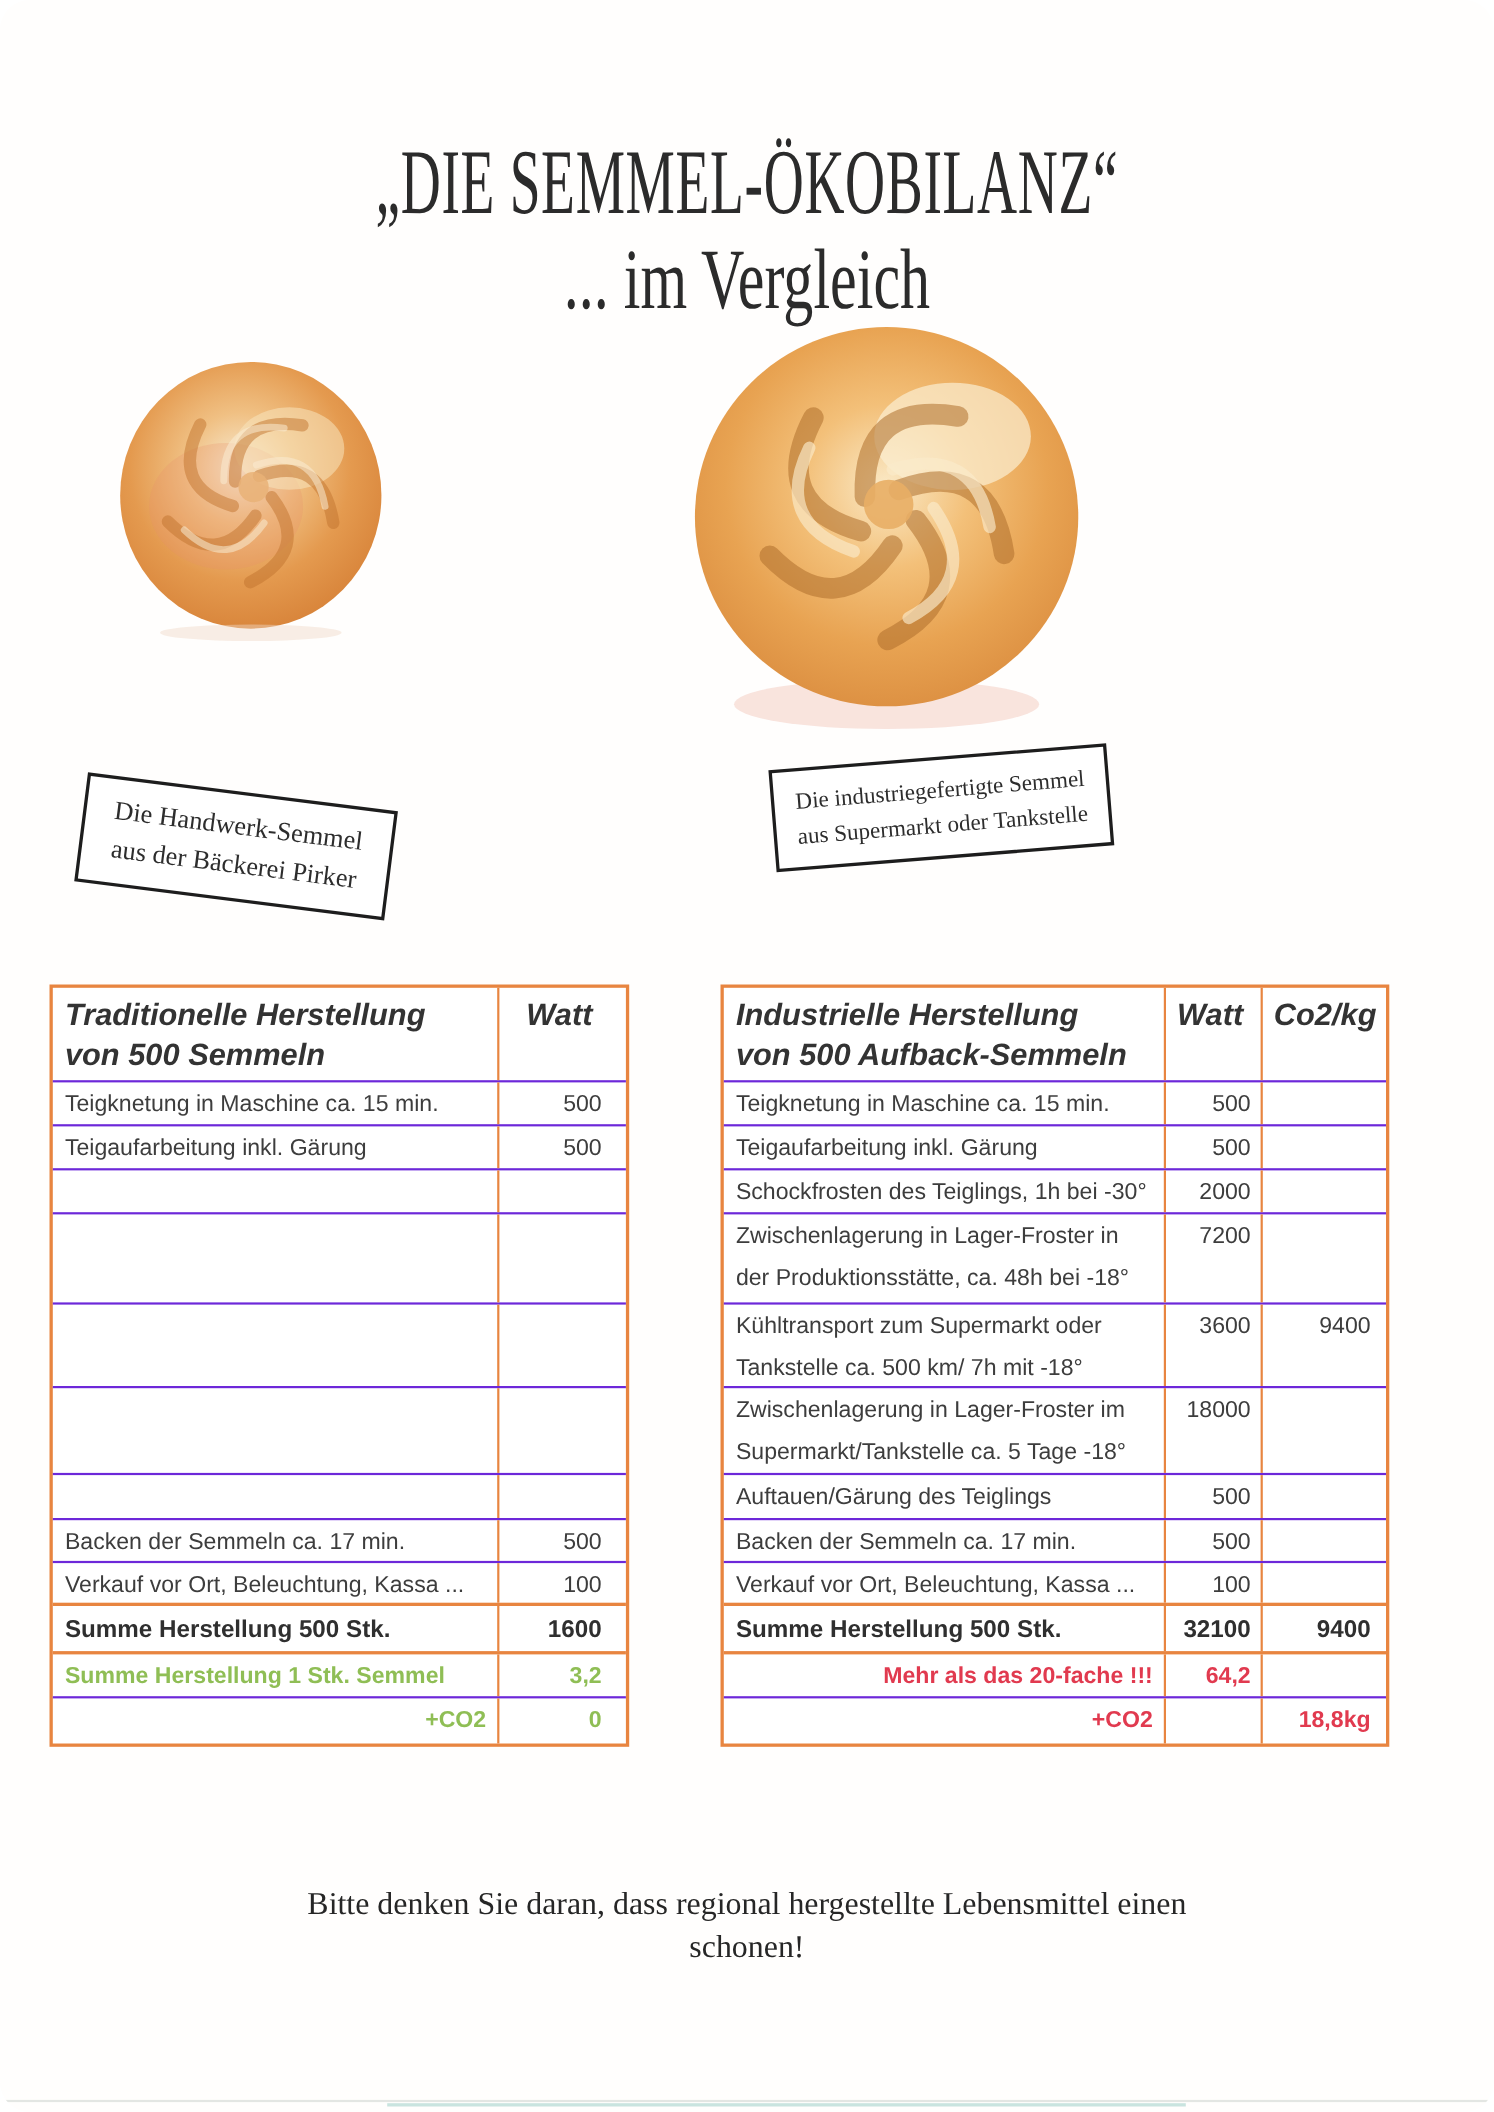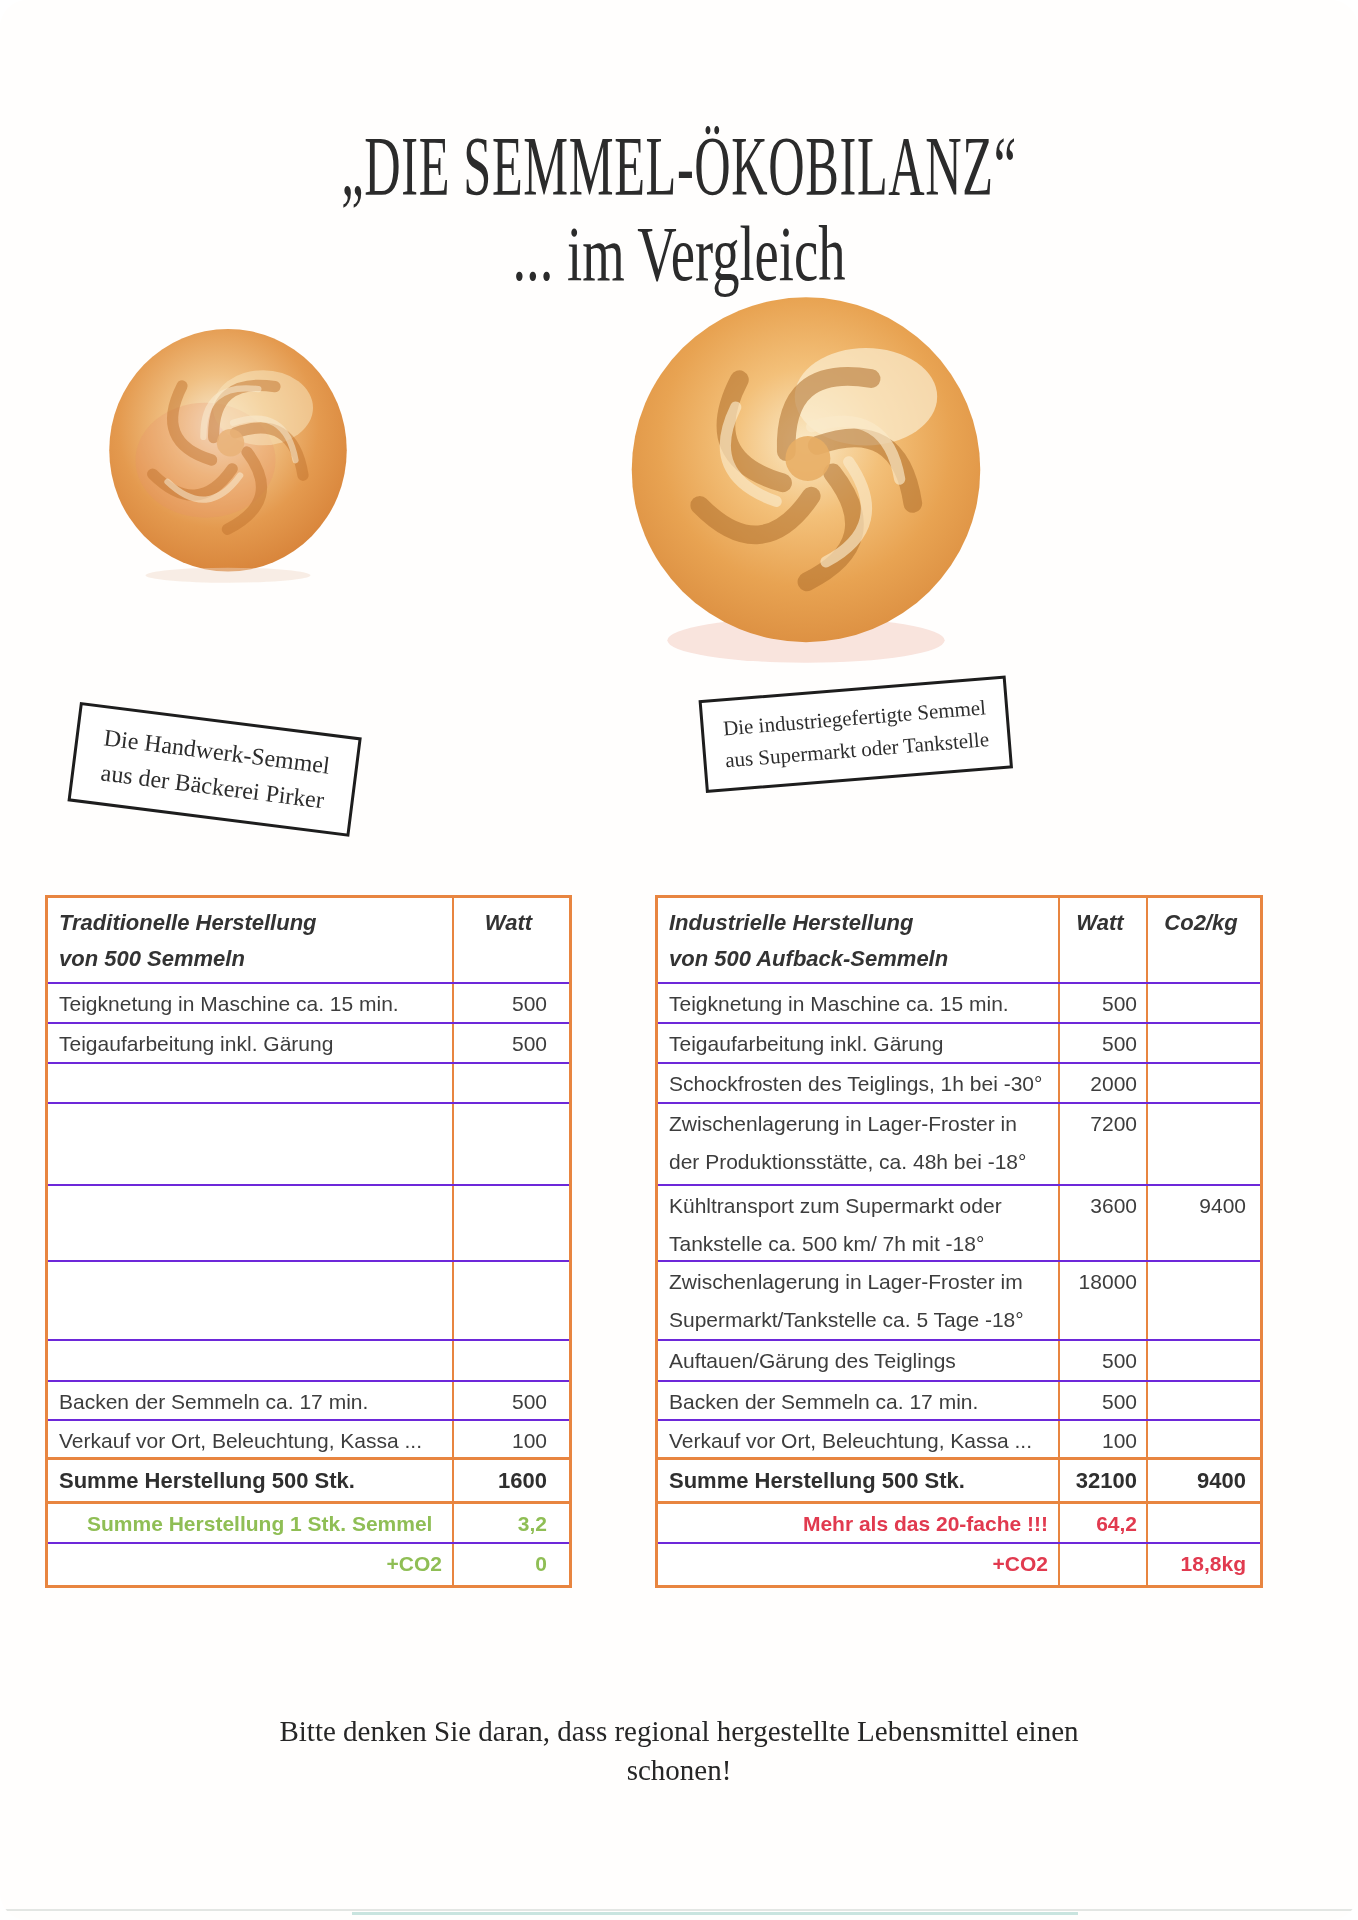--- a/index.html
+++ b/index.html
@@ -22,28 +22,28 @@
   .caption.left{left:80px;top:702px;width:258px;padding:12px 10px;font-size:24px;line-height:1.45;
                 transform:rotate(7.2deg);transform-origin:0 0;}
   .caption.right{left:706px;top:700px;width:286px;padding:12px 8px;font-size:21px;line-height:1.5;
                  transform:rotate(-4.6deg);transform-origin:0 100%;}
 
   
   .otable{position:absolute;border:3px solid #E88540;background:#fff;box-sizing:border-box;}
   .t-row{display:flex;box-sizing:border-box;border-top:2px solid #6d28d9;align-items:stretch;}
   .t-row:first-child{border-top:none;}
   .t-row.row-summary{border-top:3px solid #E88540;border-bottom:3px solid #E88540;}
-  .t-row.row-summary + .t-row{border-top:none;padding-left:28px;}
+  .t-row.row-summary + .t-row{border-top:none;}
   .t-cell{box-sizing:border-box;padding:0 10px;font-size:21px;line-height:38px;color:#3d3d3d;overflow:hidden;}
   .t-cell.label{flex:1;padding-left:11px;padding-top:1px;}
   .t-cell.num{text-align:right;border-left:2px solid #E88540;padding-top:1px;}
   .lt .t-cell.num{width:117px;padding-right:22px;}
   .rt .t-cell.watt{width:88px;padding-right:9px;}
   .rt .t-cell.co2{width:114px;padding-right:14px;}
-  .t-header .t-cell{font-weight:bold;font-style:italic;font-size:22px;line-height:36px;padding-top:7px;color:#333;}
+  .t-header .t-cell{font-weight:bold;font-style:italic;font-size:28px;line-height:36px;padding-top:7px;color:#333;}
   .t-header .t-cell.num{text-align:center;padding-right:16px;}
   .row-summary .t-cell{font-weight:bold;font-size:22px;color:#2f2f2f;line-height:39px;}
   .green .t-cell{color:#8FBE55;font-weight:bold;}
   .red .t-cell{color:#E13A4F;font-weight:bold;}
   .align-r{text-align:right;}
   .h84{height:84px}.h82{height:82px}.h79{height:79px}.h76{height:76px}
   .h47{height:47px}.h43{height:43px}.h41{height:41px}.h40{height:40px}.h39{height:39px}.h38{height:38px}
 
   
   .footer{position:absolute;left:0;top:1712px;width:1358px;text-align:center;

